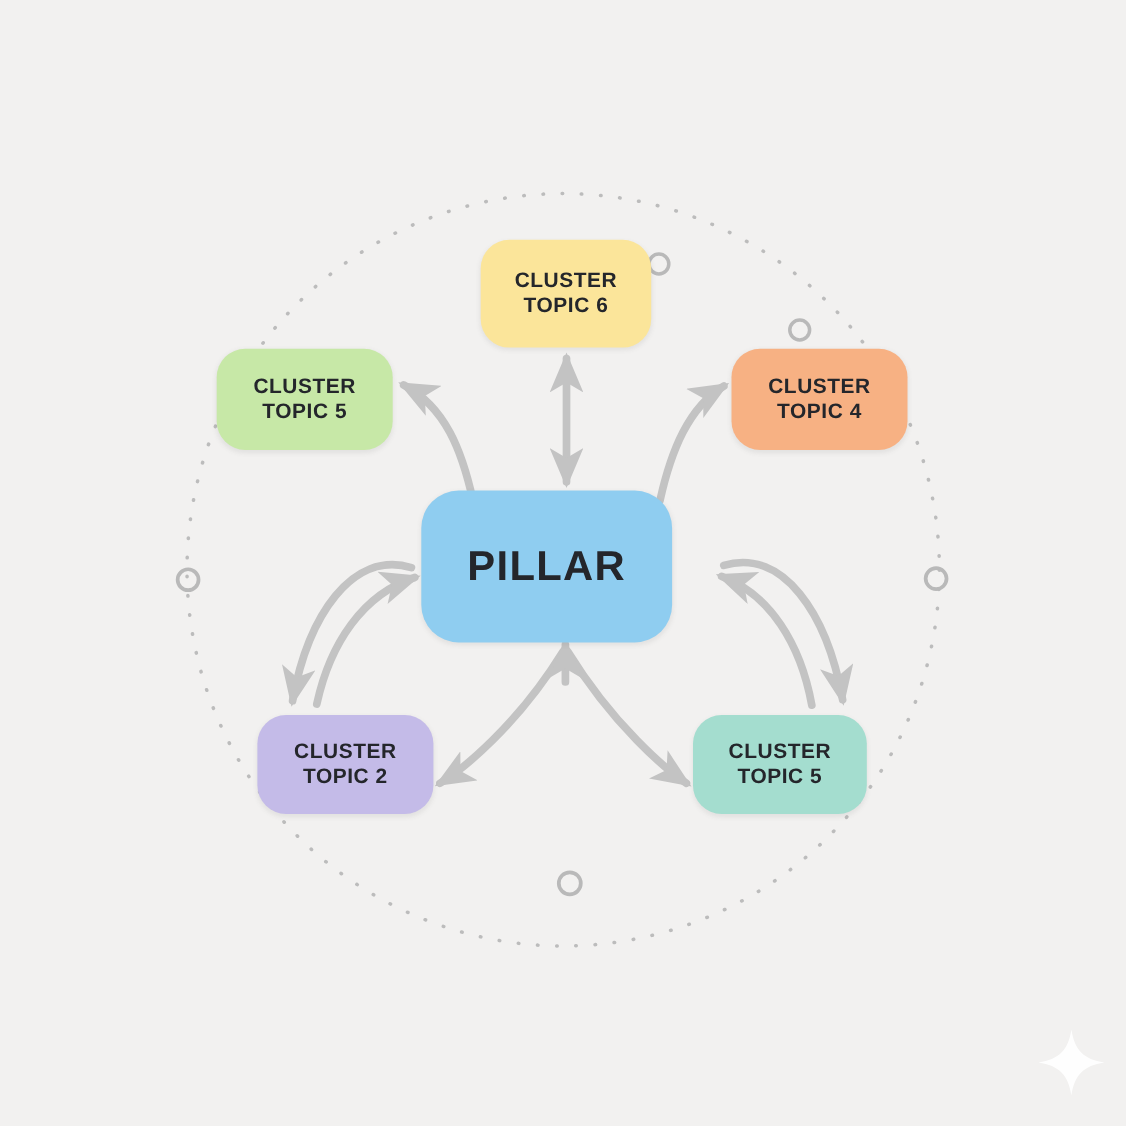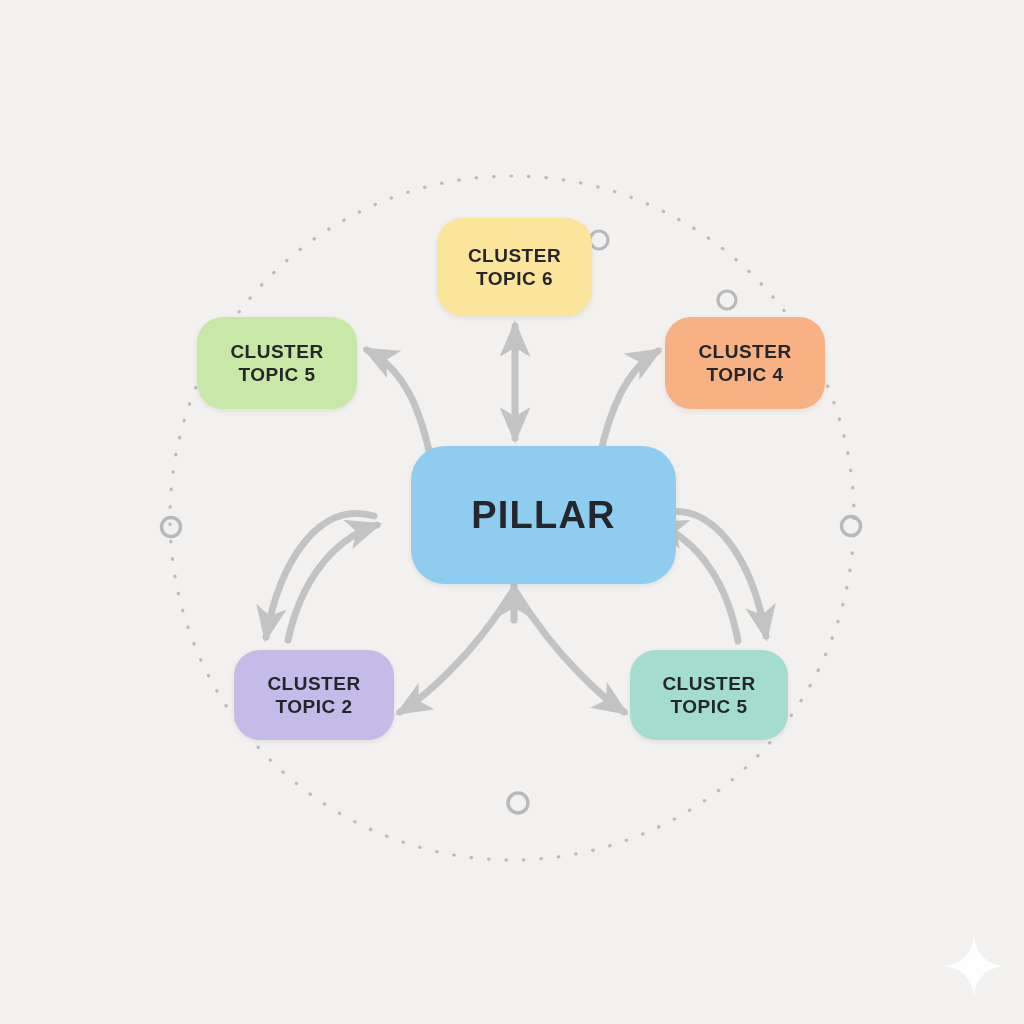--- a/index.html
+++ b/index.html
@@ -38,27 +38,26 @@
     box-shadow: 0 2px 5px rgba(80,80,80,0.10);
     z-index: 5;
   }
   .node .line1, .node .line2 {
     display: block;
     white-space: nowrap;
   }
   #node-pillar {
     left: 383px;
     top: 446px;
-    width: 265px;
+    width: 228px;
     height: 138px;
     border-radius: 34px;
     font-size: 38px;
     letter-spacing: 1.2px;
     line-height: 1.28;
-    margin-left: 28px;
   }
   #node-cluster-1 {
     left: 197px;
     top: 317px;
     width: 160px;
     height: 92px;
     font-size: 19px;
   }
   #node-cluster-2 {
     left: 437px;

